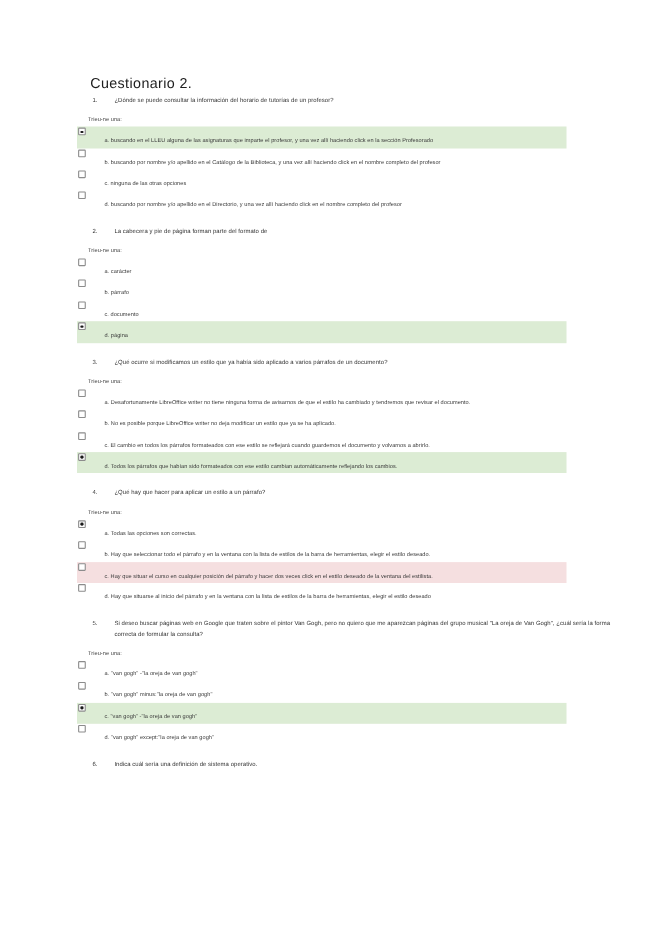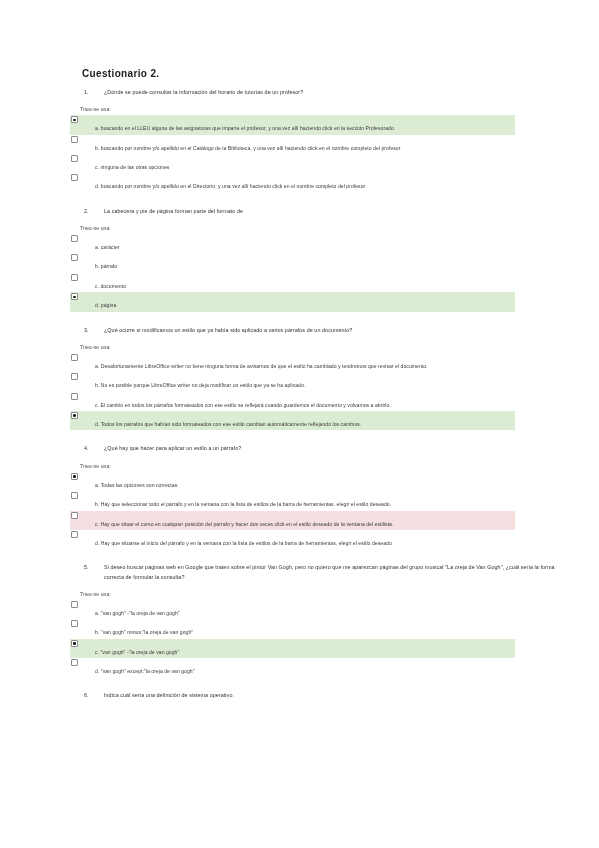--- a/index.html
+++ b/index.html
@@ -21,22 +21,22 @@
     position: absolute;
     inset: 0;
     background: #ffffff;
   }
 
   
   .doc-title {
     position: absolute;
     left: 82px;
     top: 68px;
-    font-size: 10px;
-    font-weight: bold;
+    font-size: 13px;
+    font-weight: normal;
     letter-spacing: 0.35px;
     color: #1d1d1d;
   }
 
   
   .quiz {
     position: absolute;
     left: 0;
     top: 88px;
     width: 599px;

